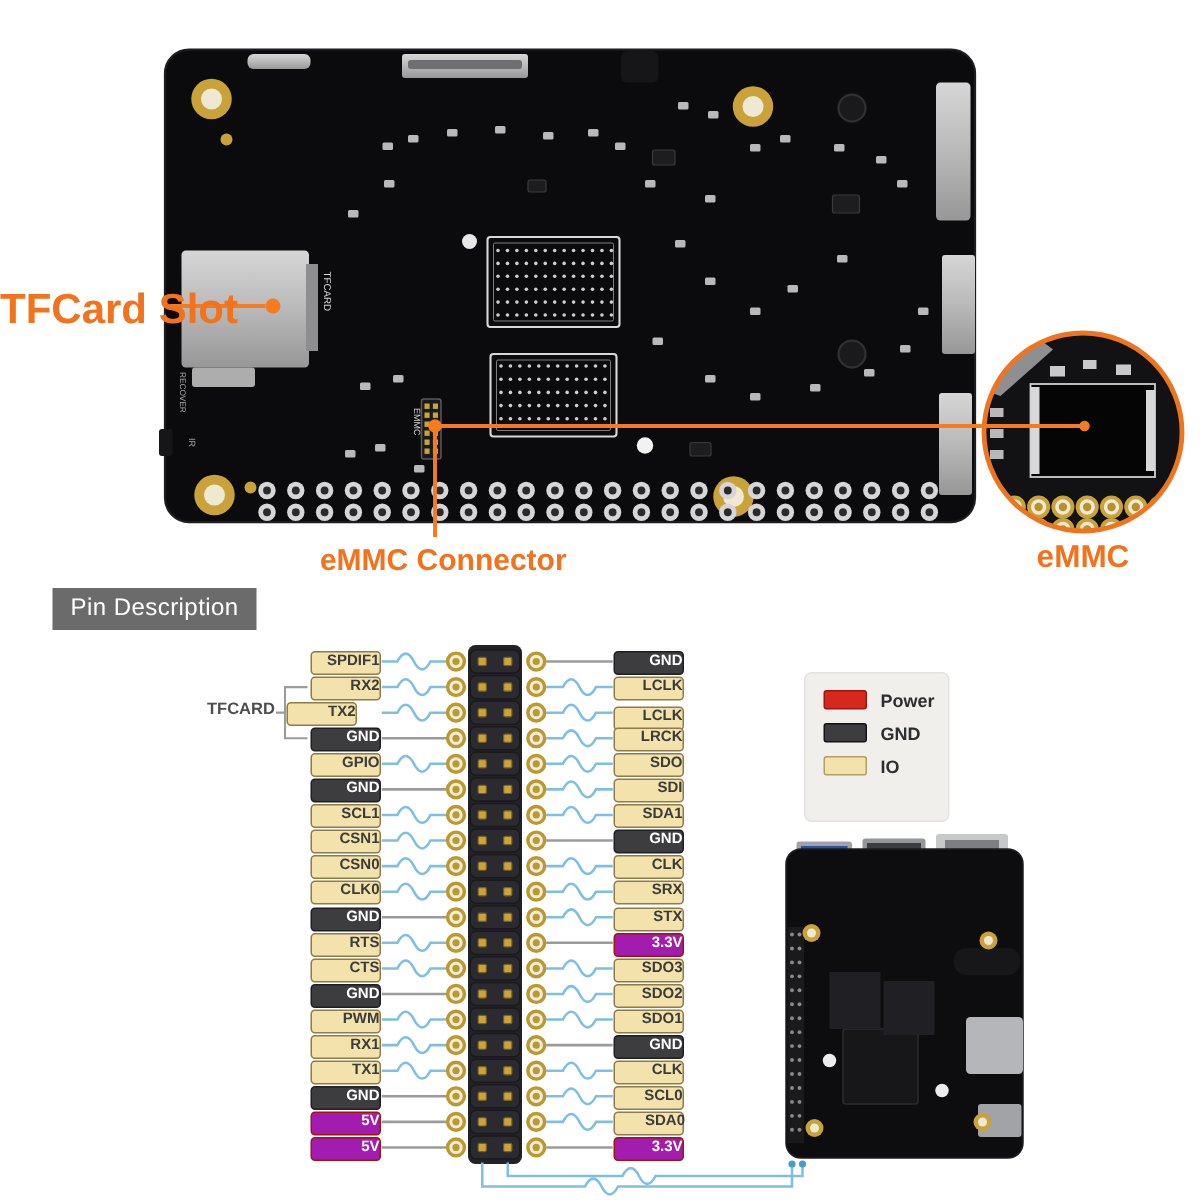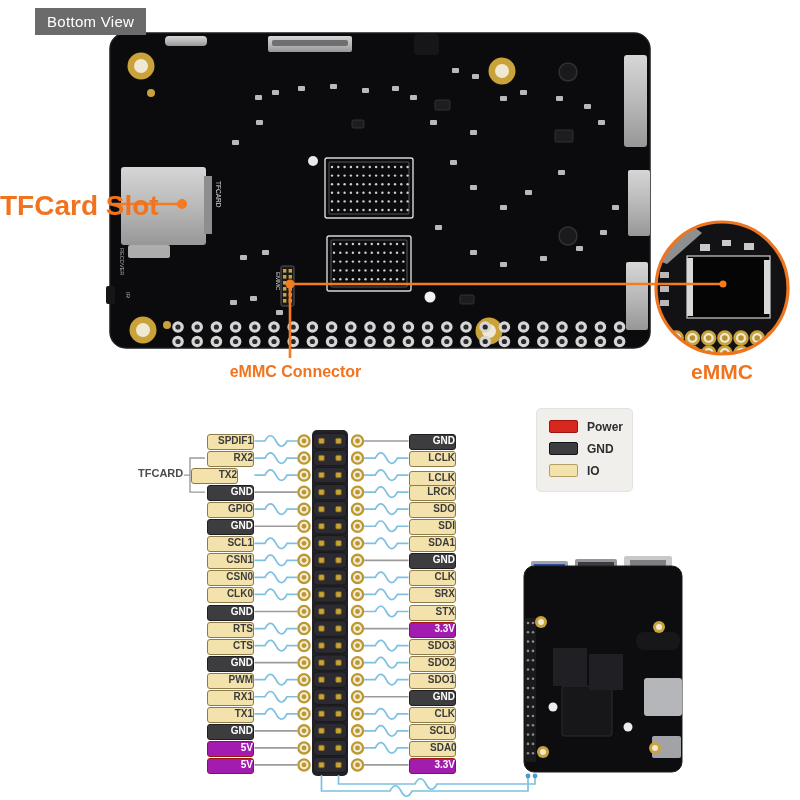--- a/index.html
+++ b/index.html
@@ -6,25 +6,25 @@
   #page{position:relative;width:800px;height:800px;background:#ffffff;overflow:hidden;
         font-family:"Liberation Sans","DejaVu Sans",sans-serif;}
   #scene{position:absolute;left:0;top:0;z-index:1;}
   .layer{position:absolute;left:0;top:0;width:800px;height:800px;z-index:2;pointer-events:none;}
   .badge{position:absolute;background:#6b6b6b;color:#fff;font-size:15px;letter-spacing:.3px;
          padding:5px 12px;white-space:nowrap;}
   .badge-bottom{left:35px;top:8px;}
   .badge-pin{left:35px;top:392px;font-size:16px;}
   .orange-label{position:absolute;color:#f2731e;font-weight:bold;white-space:nowrap;}
   .lbl-tfcard{left:0px;top:190px;width:111px;font-size:28px;text-align:right;}
-  .lbl-emmc-conn{left:203px;top:363px;width:185px;font-size:16px;text-align:center;}
+  .lbl-emmc-conn{left:203px;top:363px;width:185px;font-size:20px;text-align:center;}
   .lbl-emmc{left:672px;top:360px;width:100px;font-size:21px;text-align:center;}
   .debug{position:absolute;left:138px;top:467px;width:44px;text-align:right;
          font-size:11px;font-weight:600;color:#4c4c4c;}
-  .legend{position:absolute;left:536px;top:408px;width:97px;height:84px;background:#f0efeb;
+  .legend{position:absolute;left:536px;top:448px;width:97px;height:100px;background:#f0efeb;
           border:1px solid #e3e2de;border-radius:5px;box-sizing:border-box;padding:10px 4px 0 12px;}
   .legend-item{display:flex;align-items:center;height:15px;margin-bottom:7px;}
   .legend-swatch{width:29px;height:13px;border-radius:2px;box-sizing:border-box;display:inline-block;}
   .sw-power{background:#d6281f;border:1px solid #9e150f;}
   .sw-gnd{background:#3d3d3f;border:1px solid #141416;}
   .sw-io{background:#f3e2ac;border:1px solid #b19f63;}
   .legend-text{font-size:12px;font-weight:600;color:#2e2e2e;margin-left:9px;}
   .pin-label{position:absolute;width:47px;height:16px;box-sizing:border-box;border-radius:3px;
              font-size:10px;font-weight:bold;text-align:right;line-height:12.5px;}
   .pin-io{background:#f3e2ac;border:1px solid #8d7b4a;color:#3b3b3b;}
@@ -713,21 +713,21 @@
     <path d="M113 204 H177"></path>
     <circle cx="182" cy="204" r="5" fill="#f47b20" stroke="none"></circle>
     <path d="M290 288 V358"></path>
     <path d="M294 284 H723"></path>
     <circle cx="290" cy="284" r="4.5" fill="#f47b20" stroke="none"></circle>
     <circle cx="723" cy="284" r="3.5" fill="#f47b20" stroke="none"></circle>
   </g>
 </svg>
 
 <div class="layer">
-  <div class="badge badge-bottom">Bottom View</div>
+  <div class="badge badge-pin">Pin Description</div>
 
   <div class="orange-label lbl-tfcard">TFCard Slot</div>
   <div class="orange-label lbl-emmc-conn">eMMC Connector</div>
   <div class="orange-label lbl-emmc">eMMC</div>
 
   <div class="debug">TFCARD</div>
 
   <div class="legend">
     <div id="legend-items">
           <div class="legend-item">

